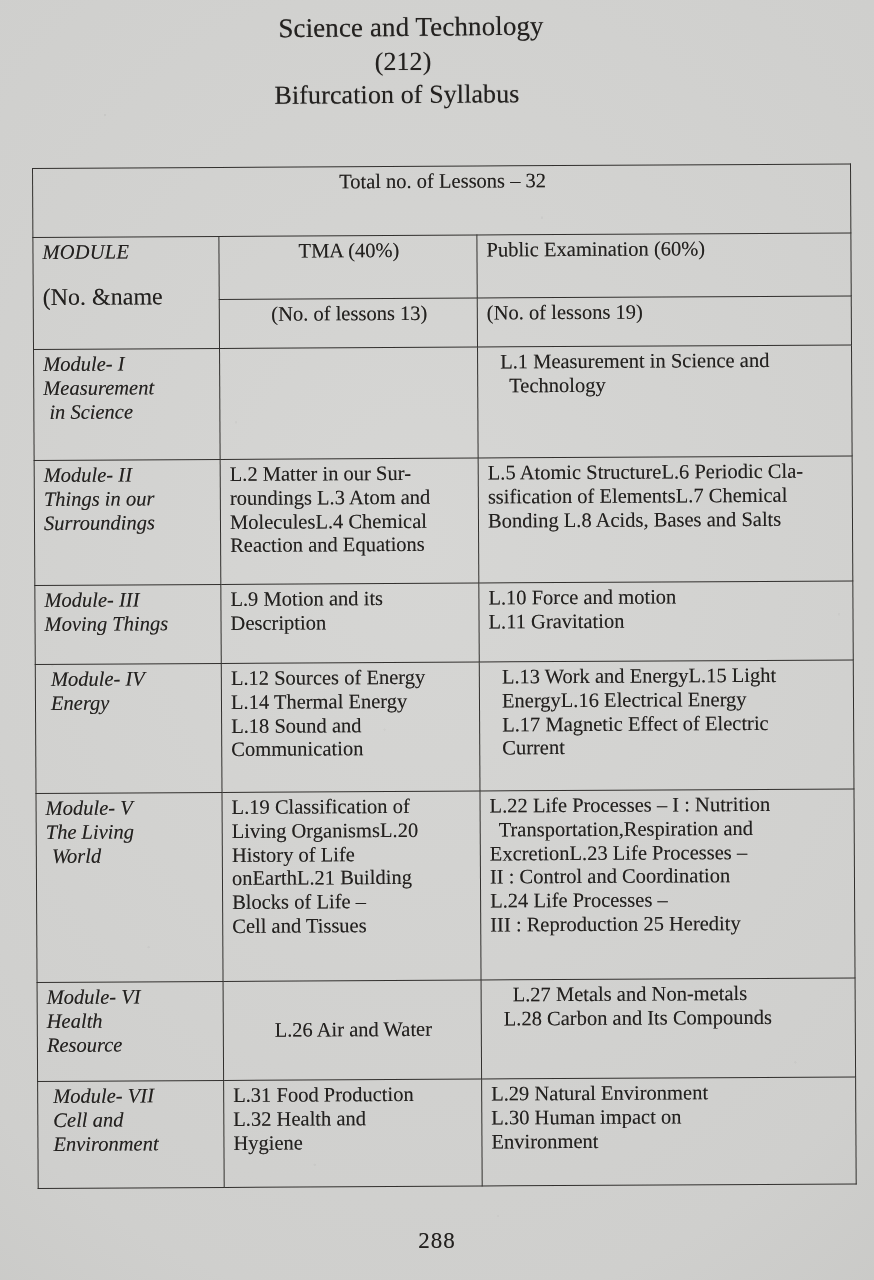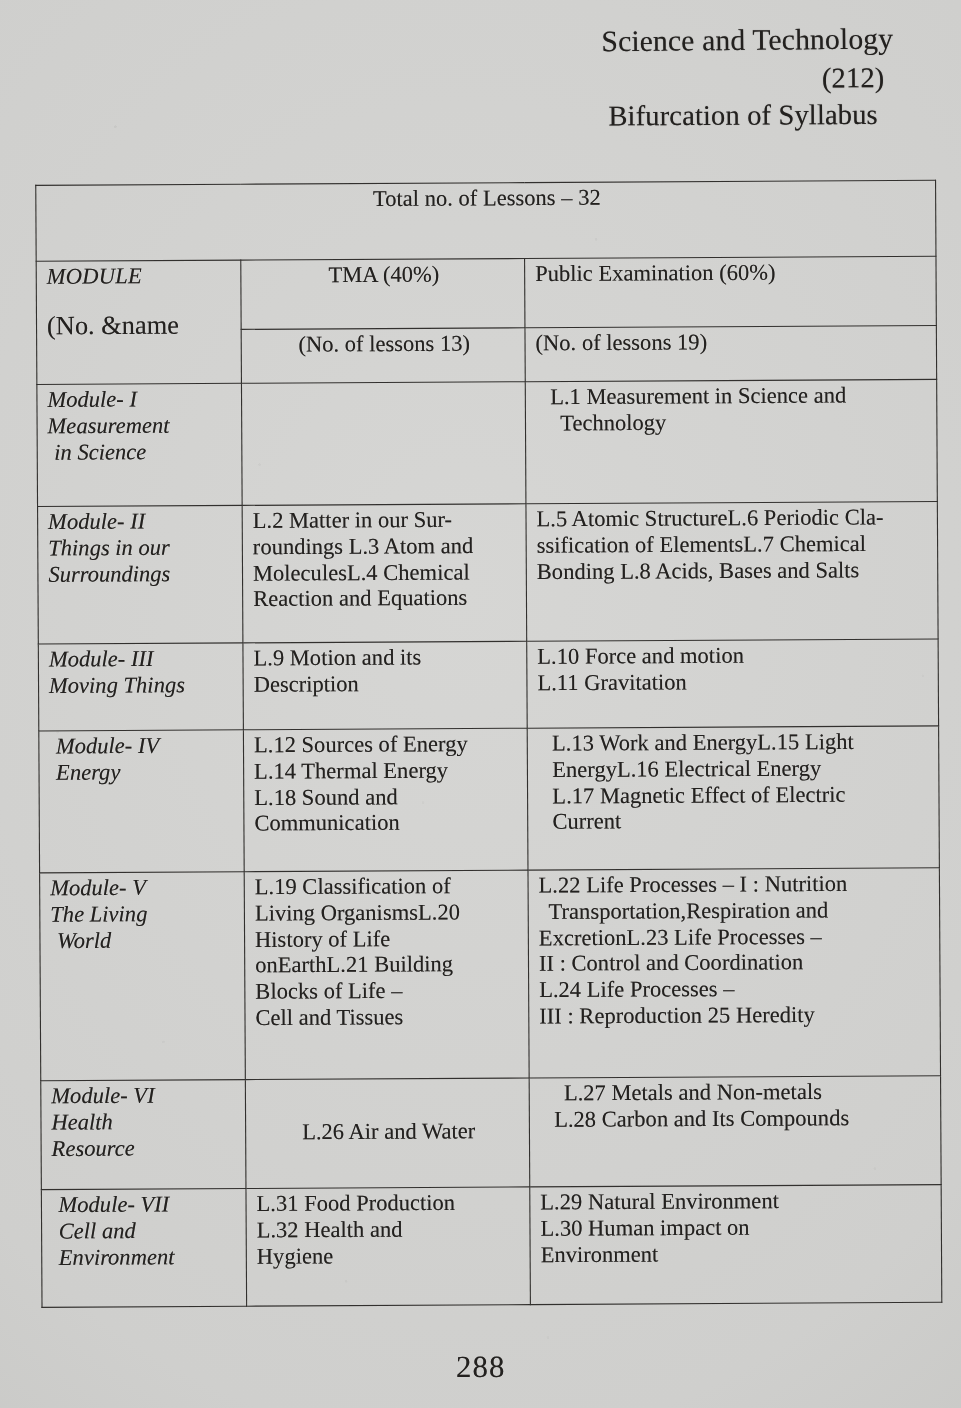--- a/index.html
+++ b/index.html
@@ -36,24 +36,24 @@
       radial-gradient(circle at 91% 83%, rgba(90,90,88,.14) 0 1px, transparent 1.4px),
       radial-gradient(circle at 36% 91%, rgba(90,90,88,.16) 0 1px, transparent 1.4px),
       radial-gradient(circle at 57% 95%, rgba(90,90,88,.12) 0 1px, transparent 1.4px),
       radial-gradient(circle at 6%  52%, rgba(90,90,88,.14) 0 1px, transparent 1.4px),
       radial-gradient(circle at 96% 48%, rgba(90,90,88,.13) 0 1px, transparent 1.4px);
   }
 
   
   .heading {
     position: absolute;
-    top: 22px;
+    top: 10px;
     left: 0;
     width: 802px;
-    text-align: right;
+    text-align: center;
     line-height: 1.28;
   }
   .heading .line {
     display: block;
     font-size: 27px;
     letter-spacing: .1px;
     text-shadow: 0 0 .7px rgba(40,38,36,.55);
   }
   .heading .l1 { transform: rotate(-0.55deg) translateX(10px); }
   .heading .l2 { font-size: 26px; transform: rotate(-0.4deg) translateX(2px); }
@@ -154,21 +154,21 @@
   
   td.clip-bottom { position: relative; }
 
   
   .page-num {
     position: absolute;
     left: 0;
     top: 1228px;
     width: 874px;
     text-align: center;
-    font-size: 28px;
+    font-size: 23px;
     letter-spacing: 1px;
     text-shadow: 0 0 .6px rgba(40,38,36,.5);
   }
 </style>
 </head>
 <body>
 
 <div class="grain"></div>
 
 <div class="heading">

